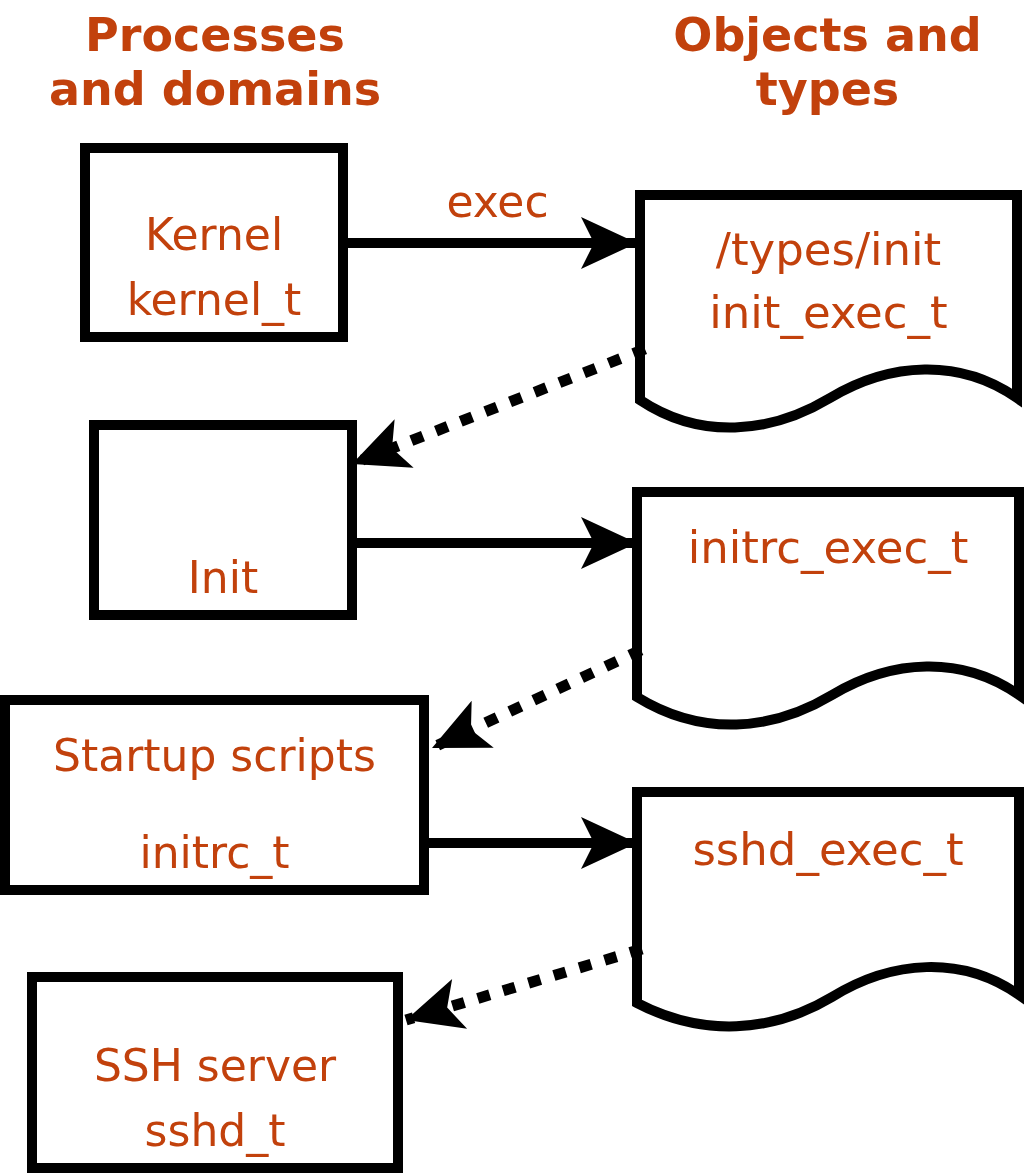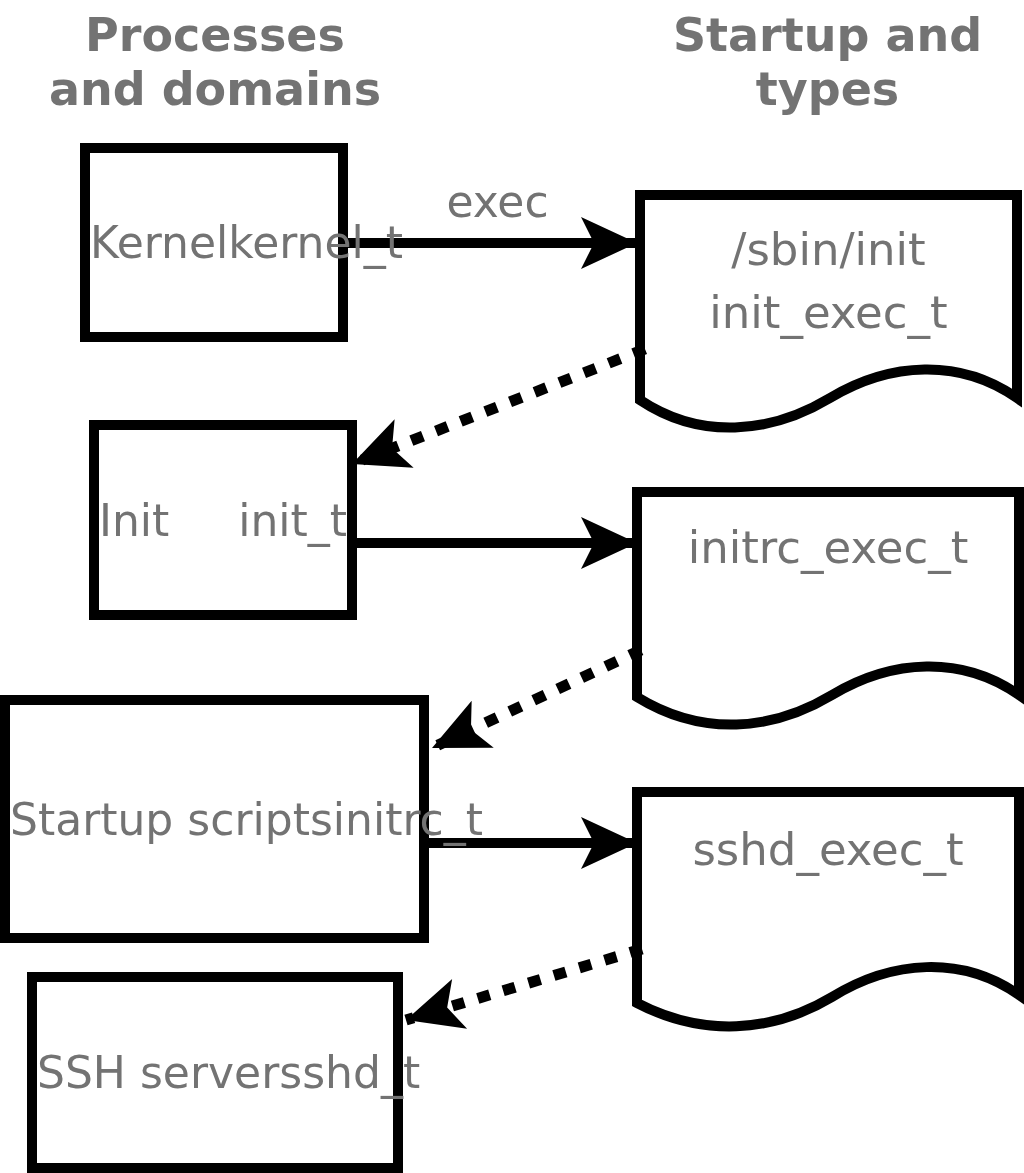--- a/index.html
+++ b/index.html
@@ -7,21 +7,21 @@
     padding: 0;
     background: #ffffff;
   }
   .canvas {
     position: relative;
     width: 1024px;
     height: 1173px;
     background: #ffffff;
     overflow: hidden;
     font-family: "DejaVu Sans", sans-serif;
-    color: #737373;
+    color: #c2410c;
   }
   .gfx-layer {
     position: absolute;
     left: 0;
     top: 0;
     width: 1024px;
     height: 1173px;
   }
   .col-header {
     position: absolute;
@@ -30,22 +30,23 @@
     font-size: 46px;
     line-height: 54px;
     white-space: nowrap;
   }
   .process-box {
     position: absolute;
     box-sizing: border-box;
     border: 10px solid #000000;
     background: #ffffff;
     display: flex;
+    flex-direction: column;
     align-items: center;
-    justify-content: space-between;
+    justify-content: flex-end;
     text-align: center;
     font-size: 44px;
     line-height: 65px;
     white-space: nowrap;
   }
   .doc-label {
     position: absolute;
     text-align: center;
     font-size: 45px;
     line-height: 63px;
@@ -82,45 +83,44 @@
     <line x1="645" y1="349" x2="352" y2="464" stroke="#000000" stroke-width="11" stroke-dasharray="12.5 14" marker-end="url(#arrowhead)"></line>
     <line x1="641" y1="650" x2="432" y2="748" stroke="#000000" stroke-width="11" stroke-dasharray="12.5 14" marker-end="url(#arrowhead)"></line>
     <line x1="642" y1="949" x2="406" y2="1020" stroke="#000000" stroke-width="11" stroke-dasharray="12.5 14" marker-end="url(#arrowhead)"></line>
   </svg>
 
   <div class="col-header" style="left:20px; top:8px; width:390px;">
     <div>Processes</div>
     <div>and domains</div>
   </div>
   <div class="col-header" style="left:635px; top:8px; width:385px;">
-    <div>Startup and</div>
+    <div>Objects and</div>
     <div>types</div>
   </div>
 
   <div class="edge-label" style="left:425px; top:178px; width:145px;">exec</div>
 
   <div class="process-box" style="left:80px; top:143px; width:268px; height:199px;">
     <div>Kernel</div>
     <div>kernel_t</div>
   </div>
   <div class="process-box" style="left:80px; top:420px; width:268px; height:200px;margin-left:9px;">
     <div>Init</div>
-    <div>init_t</div>
   </div>
-  <div class="process-box" style="left:0px; top:695px; width:429px; height:248px;">
+  <div class="process-box" style="left:0px; top:695px; width:429px; height:200px;gap:32px;">
     <div>Startup scripts</div>
     <div>initrc_t</div>
   </div>
   <div class="process-box" style="left:27px; top:972px; width:376px; height:201px;">
     <div>SSH server</div>
     <div>sshd_t</div>
   </div>
 
   <div class="doc-label" style="left:640px; top:218px; width:377px;">
-    <div>/sbin/init</div>
+    <div>/types/init</div>
     <div>init_exec_t</div>
   </div>
   <div class="doc-label" style="left:637px; top:516px; width:382px;">
     <div>initrc_exec_t</div>
   </div>
   <div class="doc-label" style="left:637px; top:818px; width:382px;">
     <div>sshd_exec_t</div>
   </div>
 
 </div>

